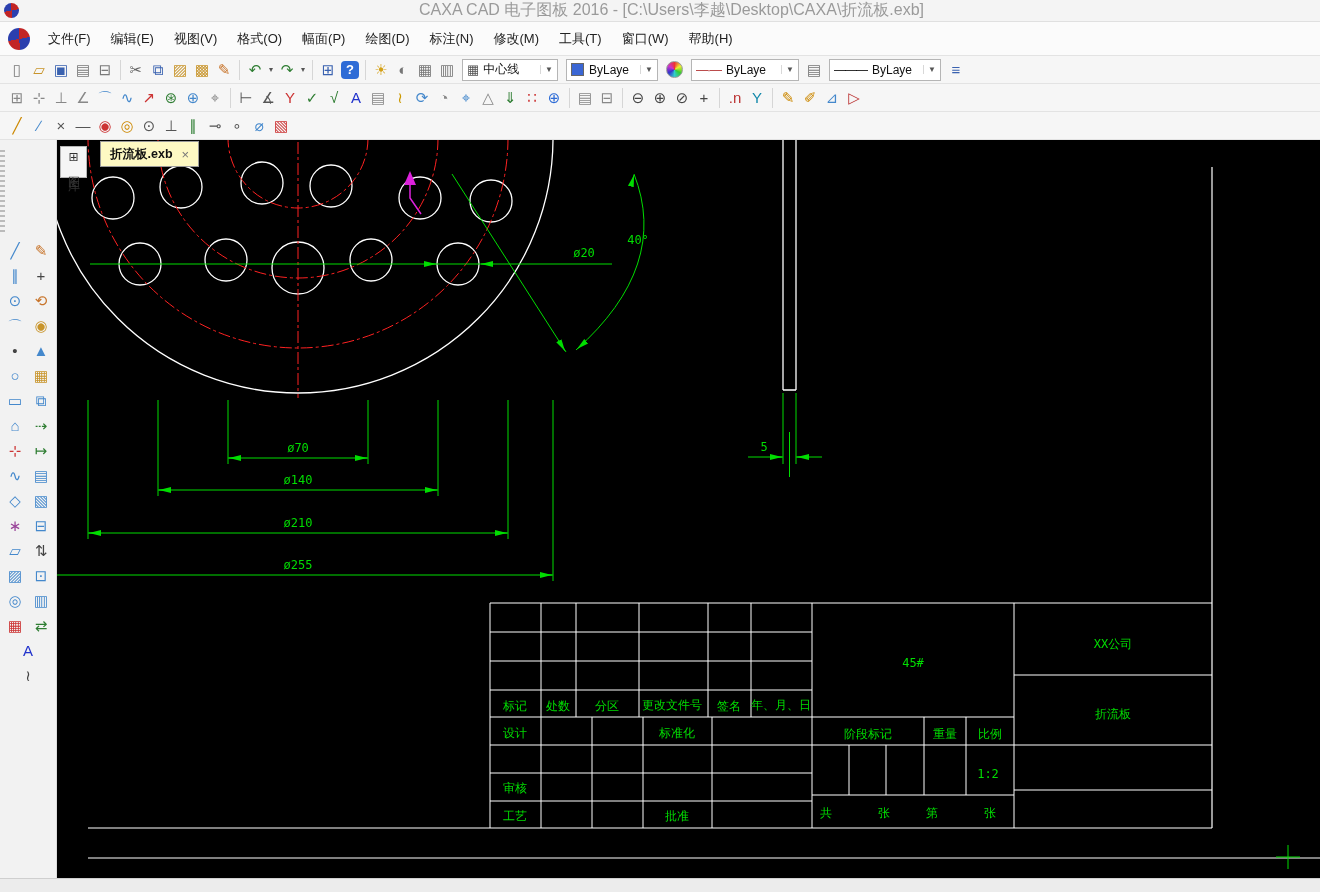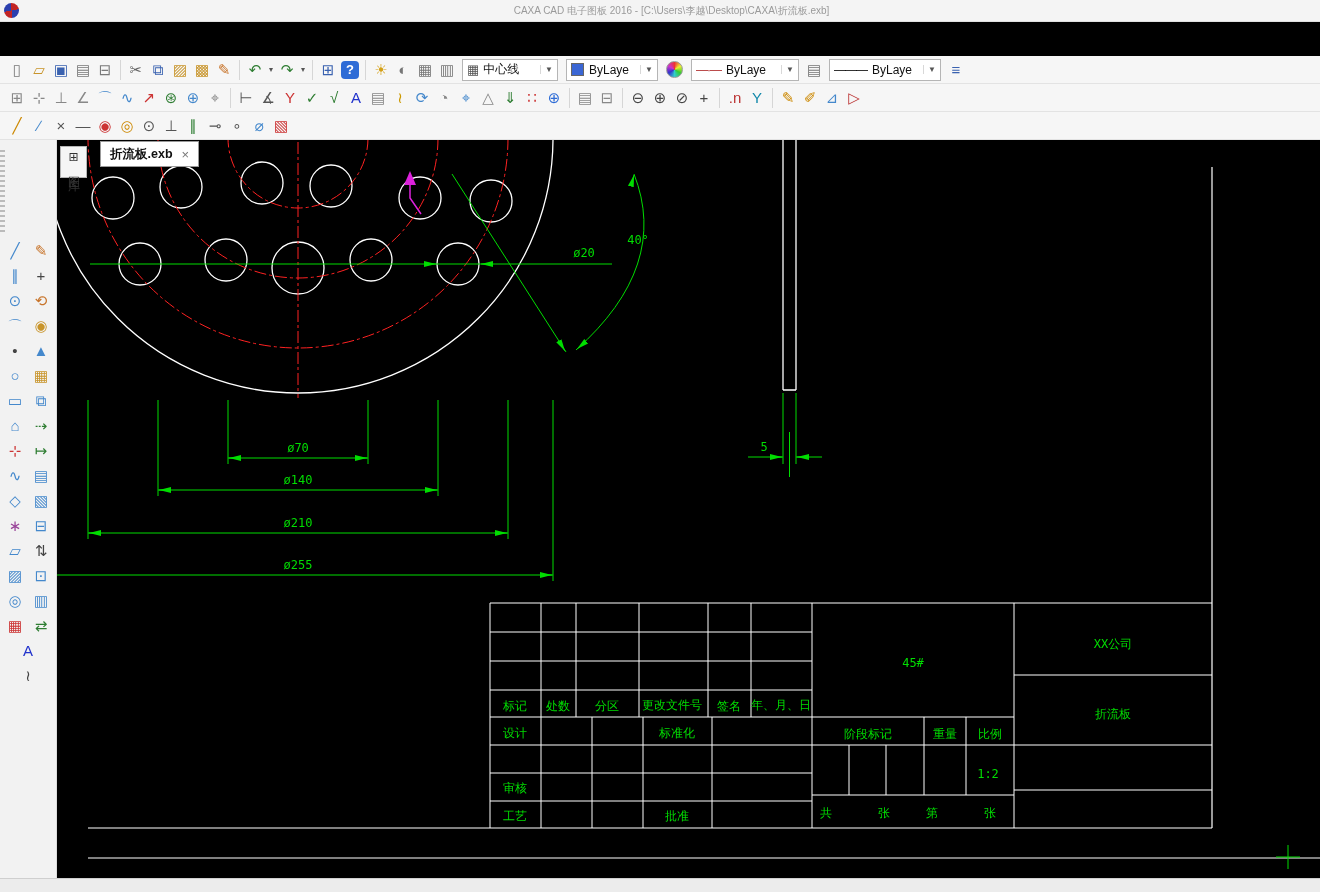--- a/index.html
+++ b/index.html
@@ -2,21 +2,21 @@
 <html><head>
 <meta charset="utf-8">
 <style>
   html,body{margin:0;padding:0;background:#888;}
   *{box-sizing:border-box;}
   .app{position:relative;width:1320px;height:892px;background:#000;overflow:hidden;
        font-family:"Liberation Sans","DejaVu Sans",sans-serif;}
   
   .titlebar{position:absolute;left:0;top:0;width:1320px;height:22px;background:#f4f4f4;
             border-bottom:1px solid #e0e0e0;display:flex;align-items:center;}
-  .titlebar .title{flex:1;text-align:center;font-size:10px;color:#9a9a9a;}
+  .titlebar .title{flex:1;text-align:center;font-size:16px;color:#9a9a9a;}
   .logo{width:15px;height:15px;border-radius:50%;margin:0 4px;flex:none;
         background:conic-gradient(#c22525 0 22%,#2b3fae 22% 48%,#c22525 48% 72%,#2b3fae 72%);}
   .menubar{position:absolute;left:0;top:22px;width:1320px;height:34px;background:#fbfbfb;
            border-bottom:1px solid #e3e3e3;display:flex;align-items:center;font-size:13px;color:#222;}
   .menubar .logo{width:22px;height:22px;margin:0 8px;}
   .menu-item{padding:5px 10px;cursor:default;}
   .tb{position:absolute;left:0;width:1320px;height:28px;background:#f6f6f6;border-bottom:1px solid #e3e3e3;
       display:flex;align-items:center;padding-left:6px;}
   .tb1{top:56px;} .tb2{top:84px;} .tb3{top:112px;}
   .ticon{display:inline-block;width:22px;height:22px;line-height:22px;text-align:center;
@@ -35,41 +35,57 @@
               background:conic-gradient(#e33,#ee3,#3c3,#3cc,#33c,#c3c,#e33);}
   
   .main{position:absolute;left:0;top:140px;width:1320px;height:738px;display:flex;}
   .left-tools{position:relative;width:57px;height:738px;background:#f2f2f2;border-right:1px solid #ddd;
               padding-top:98px;flex:none;}
   .grip{position:absolute;left:0;top:10px;width:5px;height:85px;
         background:repeating-linear-gradient(#bbb 0 2px,#f2f2f2 2px 5px);}
   .ltrow{display:flex;justify-content:center;gap:2px;margin:1px 0;height:24px;}
   .ltrow .ticon{width:24px;height:24px;line-height:24px;}
   .canvas-wrap{position:relative;flex:1;height:738px;background:#000;overflow:hidden;}
-  .doc-tab{position:absolute;left:43px;top:1px;height:26px;background:#ffffff;border:1px solid #9a9a9a;
+  .doc-tab{position:absolute;left:43px;top:1px;height:26px;background:#fef9c3;border:1px solid #9a9a9a;
            display:flex;align-items:center;padding:0 9px;font-size:12.5px;font-weight:bold;color:#111;z-index:5;}
   .doc-tab .close{margin-left:9px;color:#777;font-weight:normal;font-size:13px;}
   .side-tab{position:absolute;left:3px;top:6px;width:27px;background:#f5f5f5;border:1px solid #b5b5b5;
             display:flex;flex-direction:column;align-items:center;padding:3px 0 6px 0;gap:3px;
             font-size:12px;color:#333;z-index:5;}
   .side-tab .vtext{writing-mode:vertical-rl;letter-spacing:2px;}
   .cad{position:absolute;left:0;top:0;}
   .cad text{fill:#00dd00;stroke:none;font-family:"DejaVu Sans Mono","DejaVu Sans",monospace;font-size:12px;}
   .statusbar{position:absolute;left:0;top:878px;width:1320px;height:14px;background:#ececec;border-top:1px solid #cfcfcf;}
 </style>
 </head>
 <body>
 
 <div class="app">
 
   <div class="titlebar">
     <span class="logo"></span>
     <span class="title">CAXA CAD 电子图板 2016 - [C:\Users\李越\Desktop\CAXA\折流板.exb]</span>
   </div>
 
+  <div class="menubar">
+    <span class="logo"></span>
+    <span style="display:flex;align-items:center;">
+        <span class="menu-item">文件(F)</span>
+        <span class="menu-item">编辑(E)</span>
+        <span class="menu-item">视图(V)</span>
+        <span class="menu-item">格式(O)</span>
+        <span class="menu-item">幅面(P)</span>
+        <span class="menu-item">绘图(D)</span>
+        <span class="menu-item">标注(N)</span>
+        <span class="menu-item">修改(M)</span>
+        <span class="menu-item">工具(T)</span>
+        <span class="menu-item">窗口(W)</span>
+        <span class="menu-item">帮助(H)</span>
+      </span>
+  </div>
 
   <div class="tb tb1">
     <span style="display:flex;align-items:center;">
         <span class="ticon" style="color: rgb(122, 122, 122);">▯</span>
         <span class="ticon" style="color: rgb(200, 148, 42);">▱</span>
         <span class="ticon" style="color: rgb(58, 98, 176);">▣</span>
         <span class="ticon" style="color: rgb(122, 122, 122);">▤</span>
         <span class="ticon" style="color: rgb(122, 122, 122);">⊟</span>
         <span class="tsep"></span>
         <span class="ticon" style="color: rgb(102, 102, 102);">✂</span>

